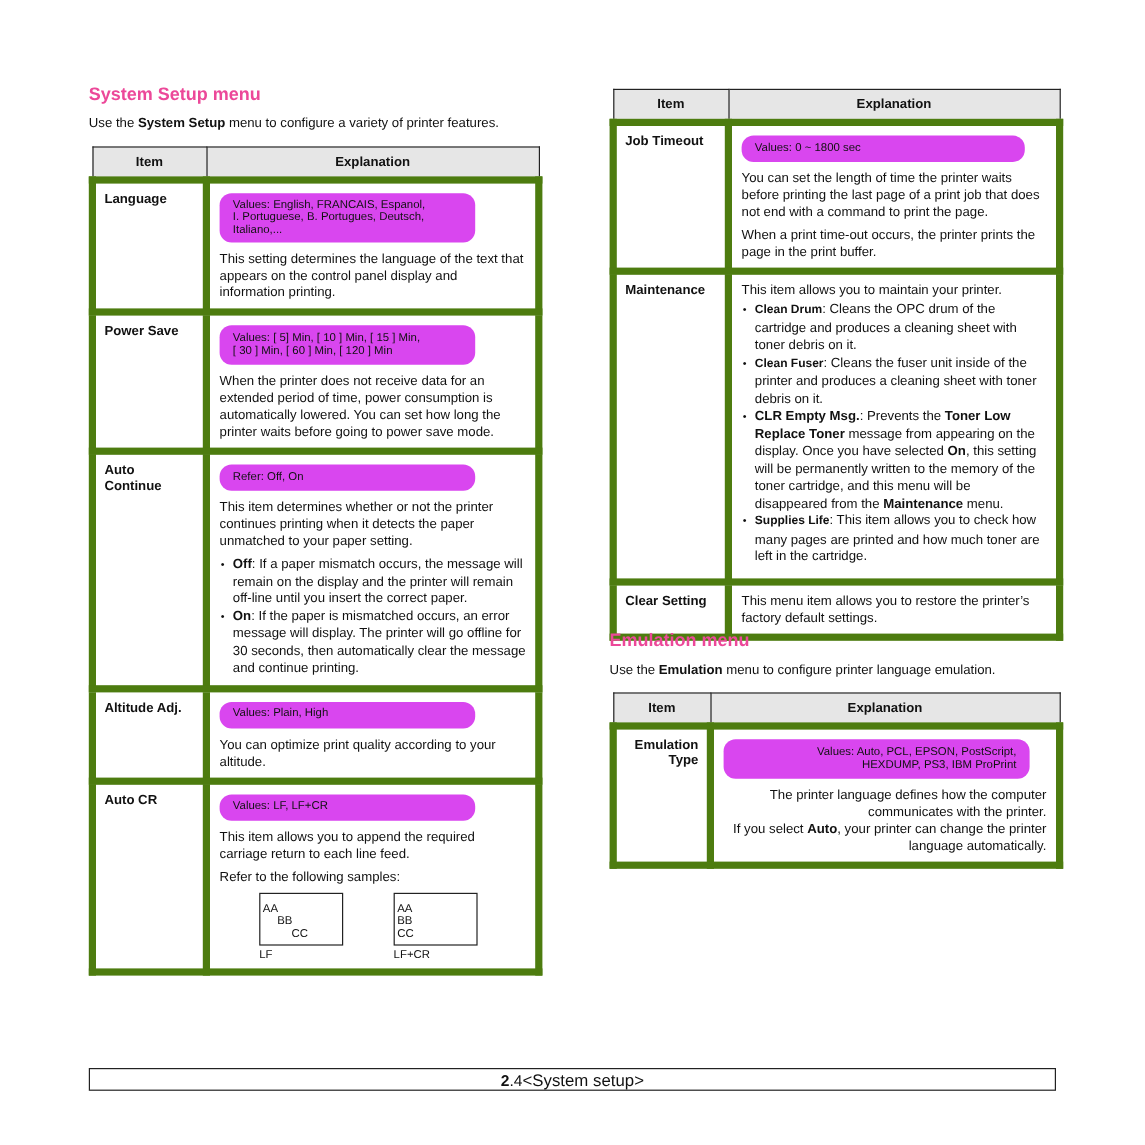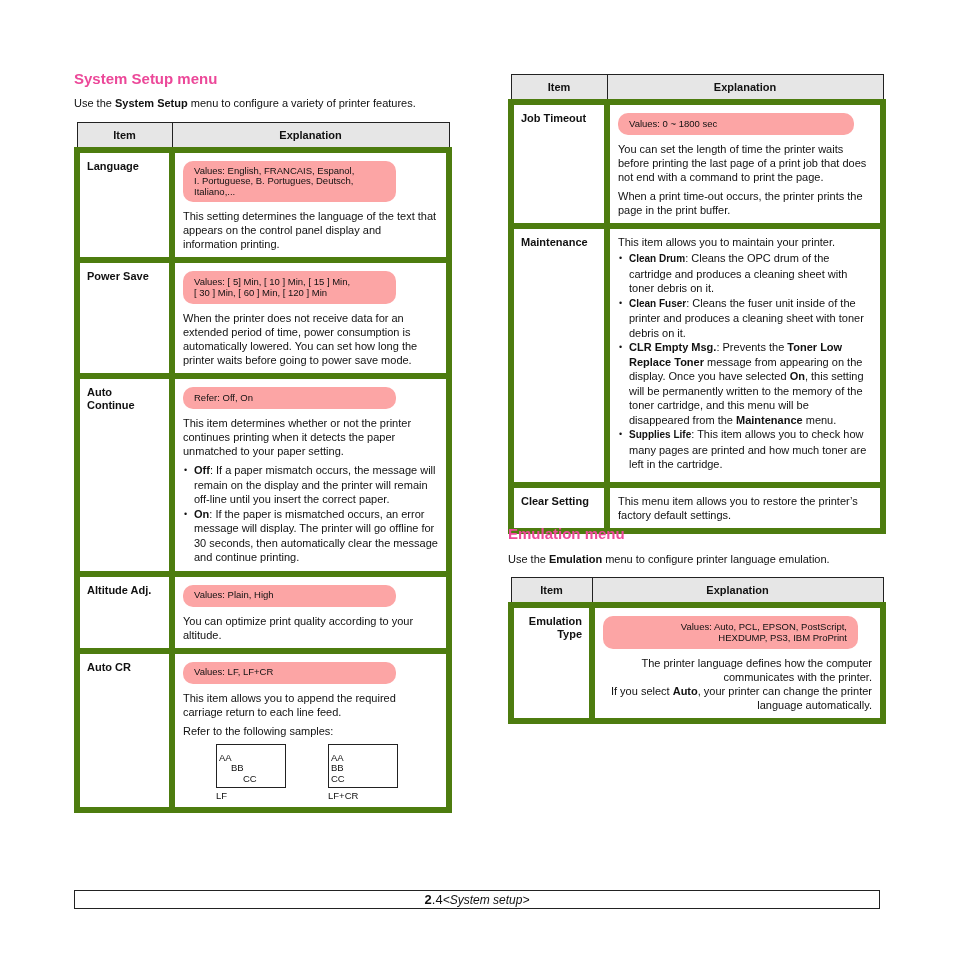--- a/index.html
+++ b/index.html
@@ -22,21 +22,21 @@
     height: 24px; padding: 0; border: 1px solid #222;
   }
   table.spec td {
     border: 6px solid #4d7c0f; vertical-align: top; padding: 0;
   }
   td.item {
     font-weight: bold; padding: 7px 7px 6px 7px !important; line-height: 13px;
   }
   td.expl { padding: 6px 8px 6px 8px !important; }
   .pill {
-    background: #fca5a5; border-radius: 10px; font-size: 9.5px; line-height: 10.5px;
+    background: #d946ef; border-radius: 10px; font-size: 9.5px; line-height: 10.5px;
     padding: 5px 11px; margin: 2px 0 7px 0; width: 213px; box-sizing: border-box;
     min-height: 22px; display: flex; flex-direction: column; justify-content: center;
   }
   .p { margin: 0 0 5px 0; line-height: 14px; font-size: 11px; }
   .p:last-child { margin-bottom: 0; }
   ul.bul { list-style: none; margin: 0; padding: 0; }
   ul.bul li {
     position: relative; padding-left: 11px; line-height: 14.5px; font-size: 11px;
   }
   ul.bul li::before {
@@ -45,25 +45,25 @@
   ul.bul li b.sm { font-size: 10px; }
   .samples { display: flex; gap: 42px; margin: 6px 0 0 33px; }
   .sample-box {
     width: 70px; height: 44px; border: 1px solid #222; font-size: 9.5px;
     line-height: 10.5px; padding: 8px 0 0 2px; box-sizing: border-box;
   }
   .sample-cap { font-size: 9.5px; margin-top: 2px; }
   .footer {
     position: absolute; left: 74px; top: 890px; width: 806px; height: 19px;
     border: 1px solid #222; box-sizing: border-box; display: flex;
-    justify-content: center; align-items: center; 
+    justify-content: center; align-items: flex-end; 
   }
   .pg { font-size: 13px; }
   .pg b { font-weight: bold; }
-  .sect { font-size: 12px; font-style: italic; }
+  .sect { font-size: 14px; }
 </style>
 </head>
 <body>
 
 <h2 class="h2" style="left:74px; top:70px;">System Setup menu</h2>
 <p class="intro" style="left:74px; top:97px;"><span>Use the </span><b>System Setup</b><span> menu to configure a variety of printer features.</span></p>
 
 <table class="spec" style="left:74px; top:122px; width:372px;">
   <colgroup>
       <col style="width:95px">

